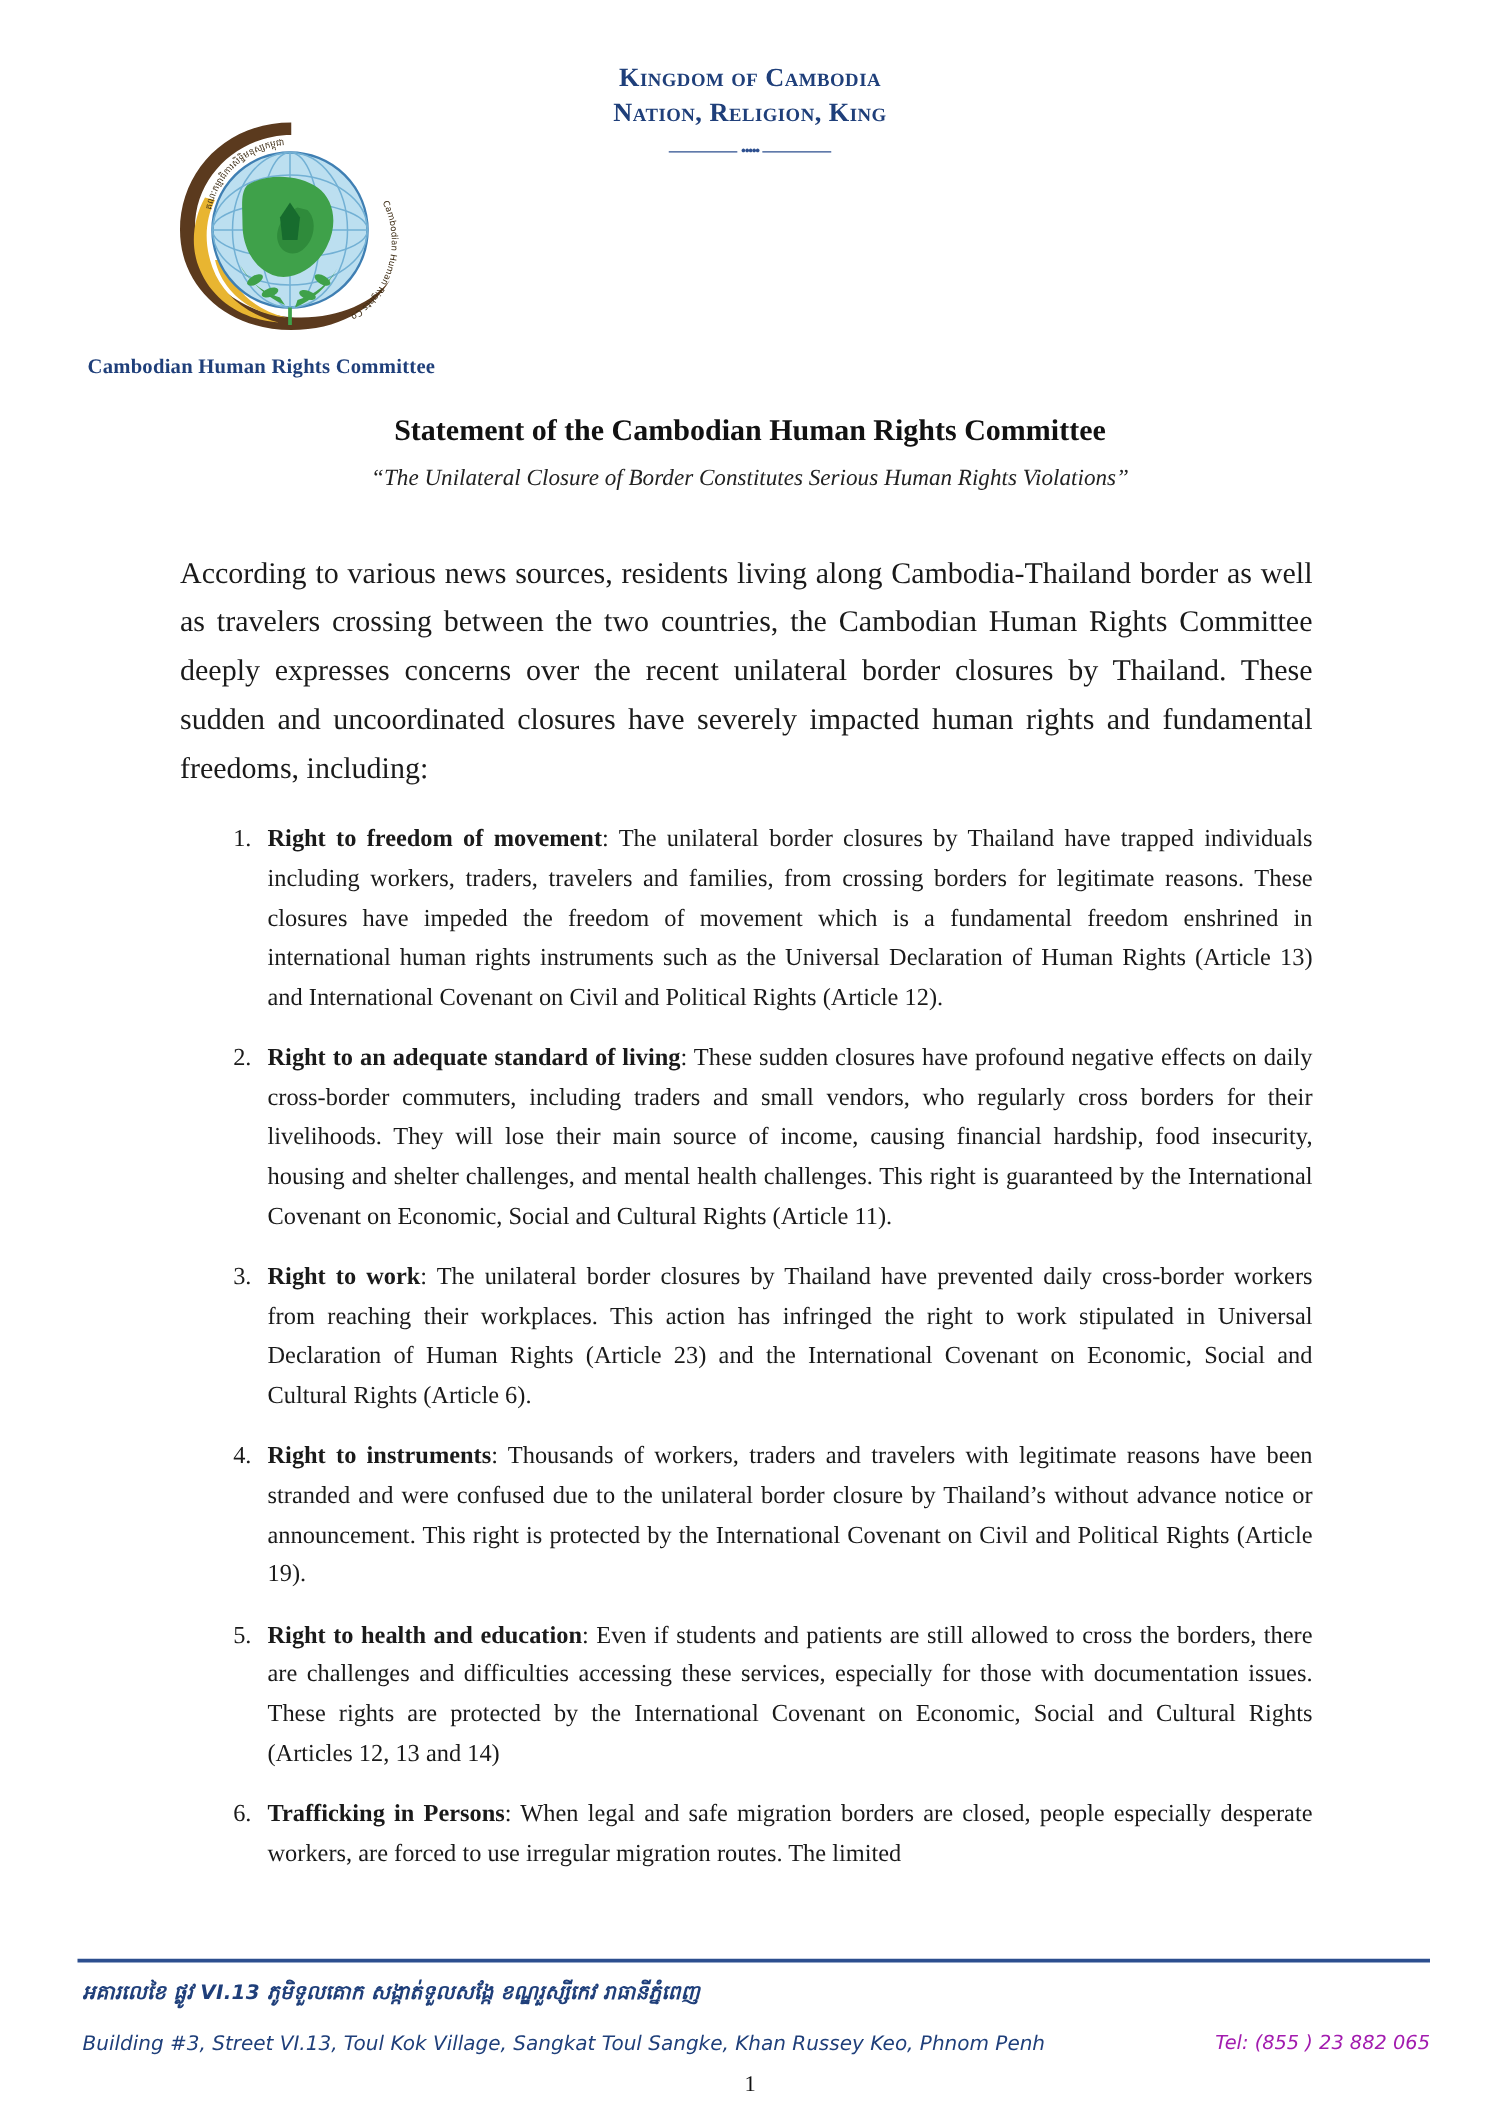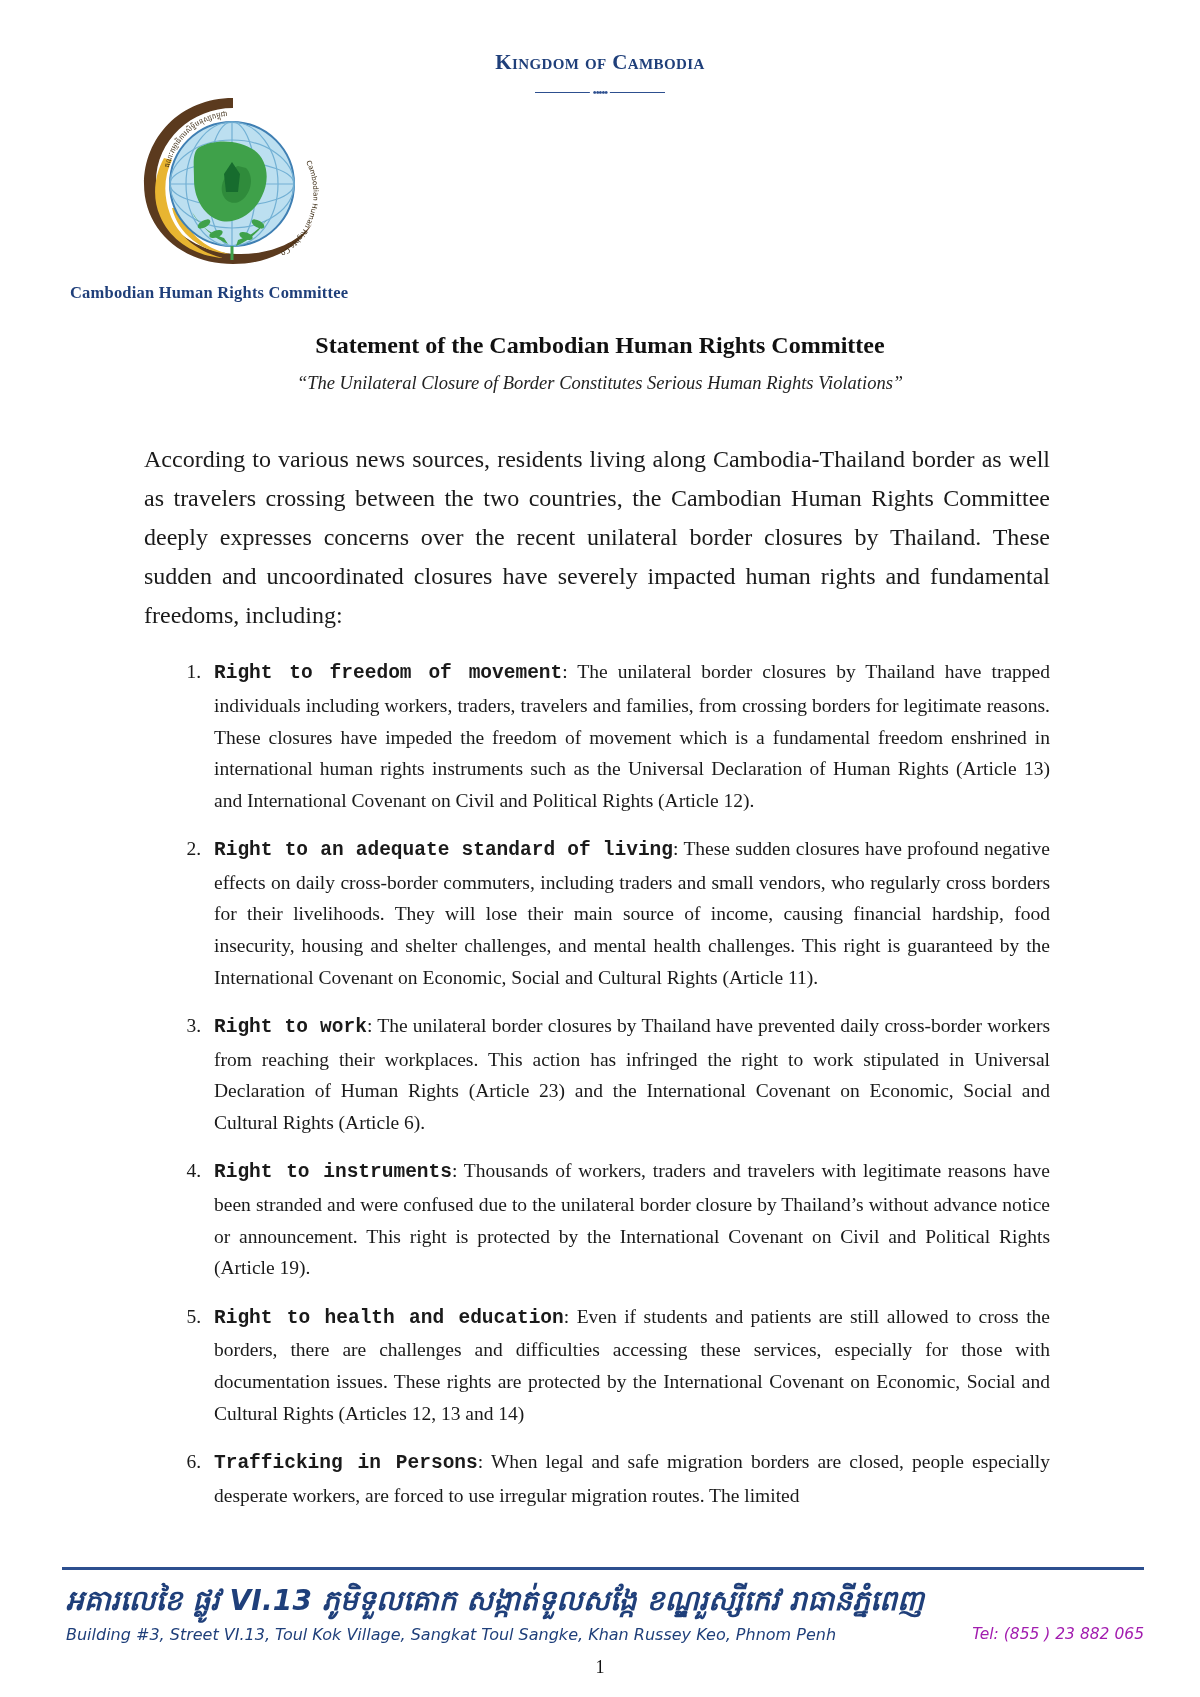--- a/index.html
+++ b/index.html
@@ -136,21 +136,20 @@
   ol.rights > li {
     margin-bottom: 17px;
     text-align: justify;
     padding-left: 8px;
   }
   ol.rights > li::marker {
     font-weight: normal;
   }
   .lead {
     font-weight: bold;
-    font-family: Liberation Mono, monospace;
   }
 
   
   .footer {
     position: absolute;
     left: 0;
     right: 0;
     bottom: 0;
     height: 138px;
   }
@@ -159,21 +158,21 @@
     left: 62px;
     right: 56px;
     top: 8px;
     height: 3px;
     background: #2d4f8f;
   }
   .footer-khmer {
     position: absolute;
     left: 66px;
     top: 24px;
-    font-size: 28px;
+    font-size: 16px;
     font-style: italic;
     font-weight: bold;
     color: #1f3f7a;
     font-family: "DejaVu Sans", sans-serif;
     letter-spacing: 0.2px;
   }
   .footer-en {
     position: absolute;
     left: 66px;
     top: 66px;
@@ -202,20 +201,21 @@
 </style>
 </head>
 <body>
 
 <div class="page">
 
   <div class="header">
 
     <div class="kingdom-block">
       <div class="kingdom-line1">Kingdom of Cambodia</div>
+      <div class="kingdom-line2">Nation, Religion, King</div>
       <div class="divider-orn">
         <div class="bar"></div>
         <div class="mid">•••••</div>
       </div>
     </div>
 
     <div class="logo-wrap">
       <svg class="logo-svg" width="210" height="185" viewBox="0 0 210 185">
 
         <path d="M105 10 C52 10 16 50 16 96 C16 142 54 176 105 176 C142 176 170 160 184 136 C170 154 144 166 113 166 C64 166 28 134 28 94 C28 52 64 20 105 20 Z" fill="#5b3a1e"></path>

